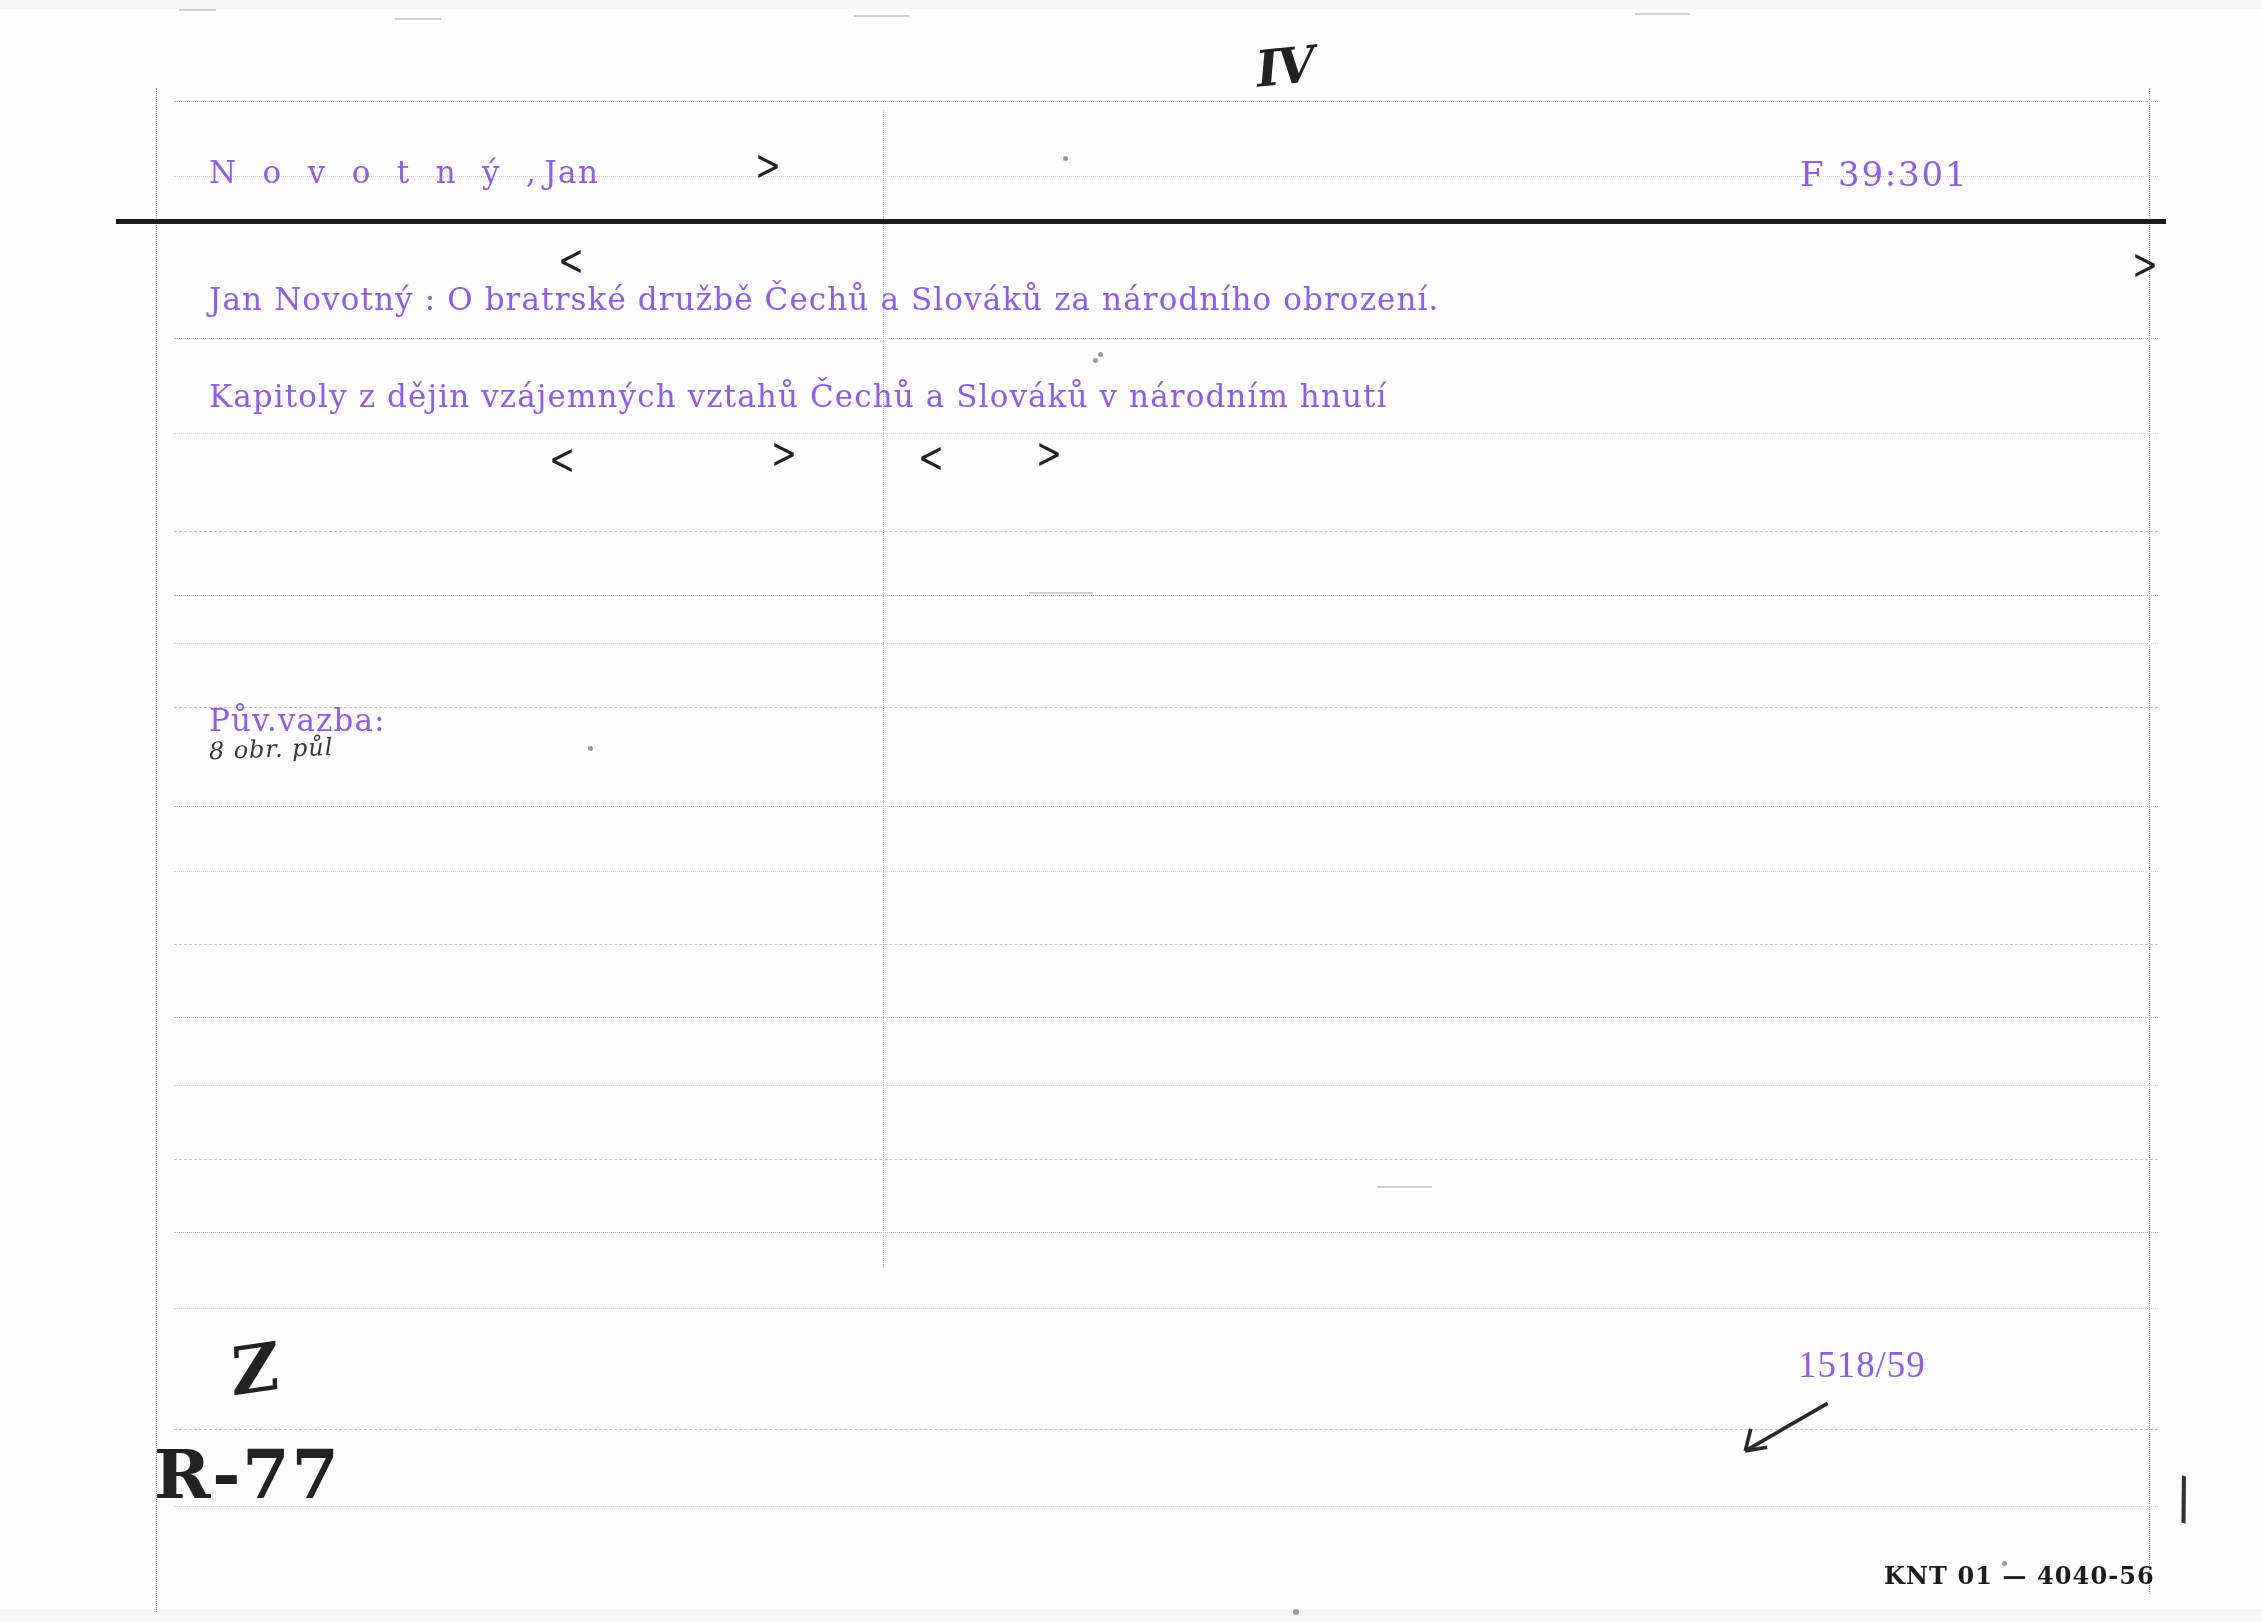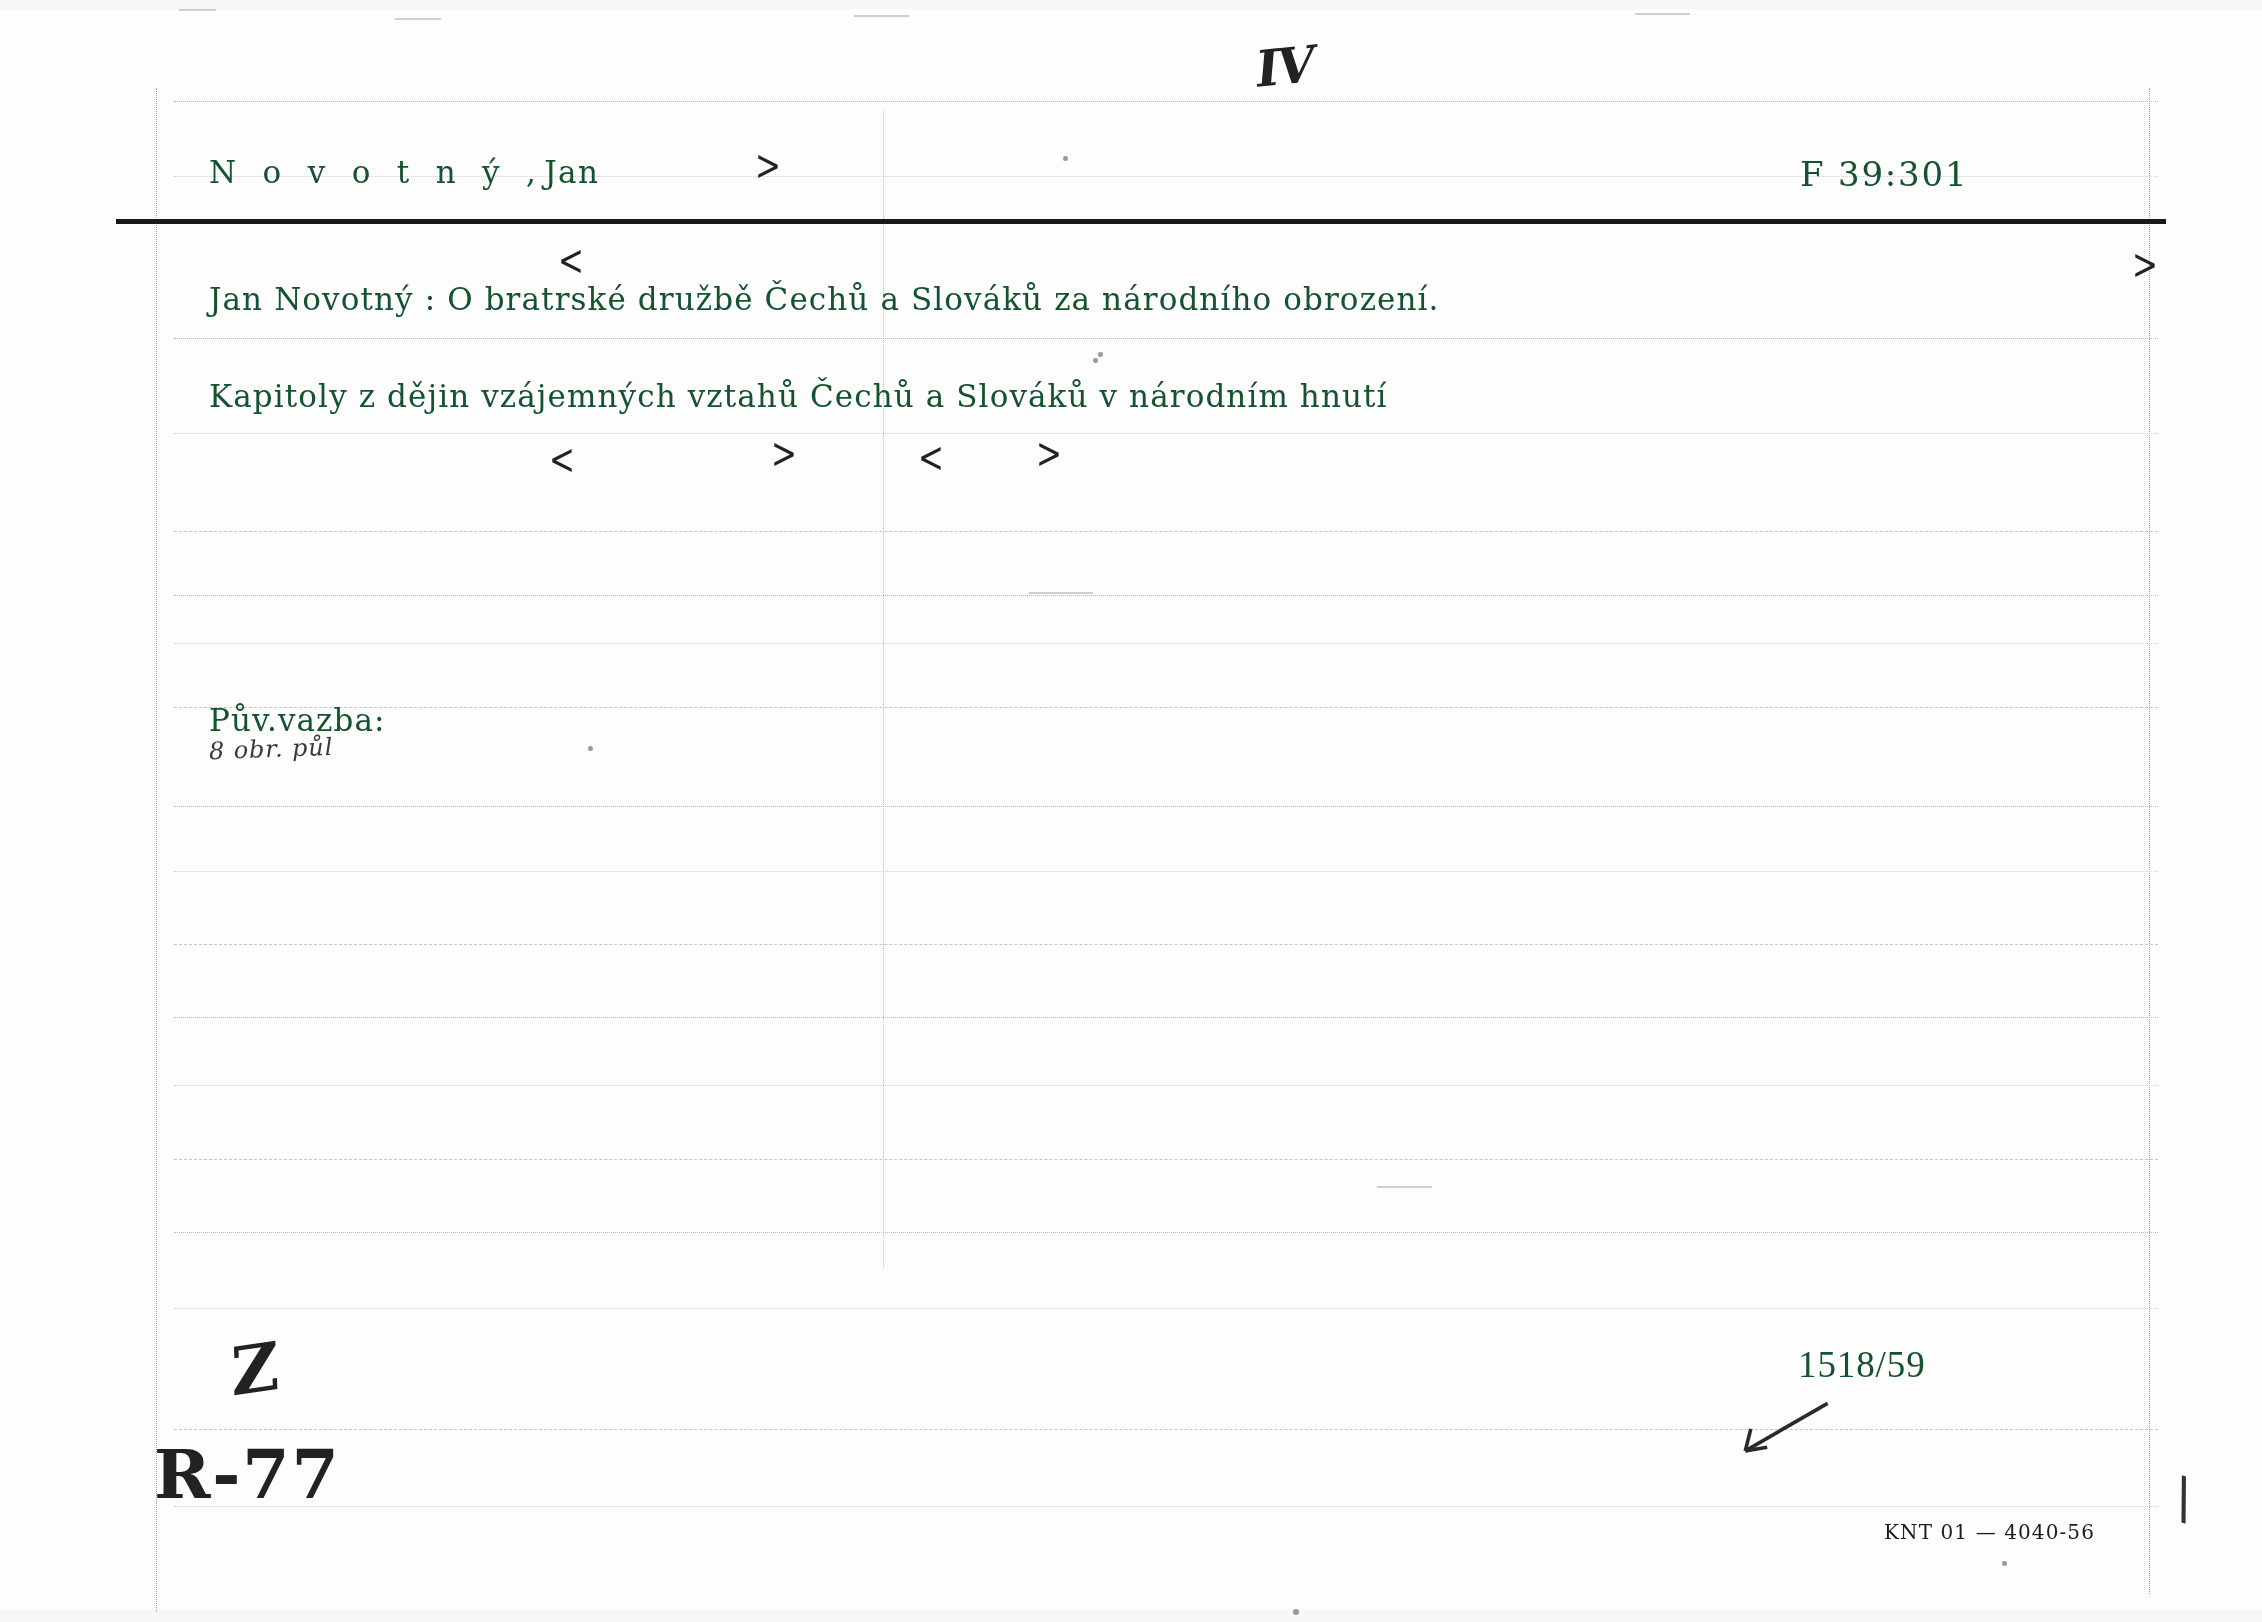--- a/index.html
+++ b/index.html
@@ -62,21 +62,21 @@
     border-left: 1.8px dotted #bdbdbd;
   }
   #vrule-left  { left: 156px; top: 88px; height: 1524px; border-left: 1.8px dotted #9e9e9e;}
   #vrule-mid   { left: 883px; top: 110px; height: 1157px; }
   #vrule-right { left: 2149px; top: 88px; height: 1506px; border-left: 1.8px dotted #9e9e9e;}
 
   
   .typed {
     position: absolute;
     font-family: "DejaVu Serif", serif;
-    color: #14532d;
+    color: #8b5cf6;
     white-space: pre;
     letter-spacing: 0.5px;
   }
 
   #author-name {
     left: 209px;
     top: 154px;
     font-size: 31px;
     letter-spacing: 8.3px;
   }
@@ -169,25 +169,26 @@
     position: absolute;
     left: 1736px;
     top: 1396px;
     width: 110px;
     height: 64px;
   }
 
   #form-code {
     position: absolute;
     left: 1884px;
-    top: 1520px;
-    font-size: 20px;
+    top: 1561px;
+    font-size: 24px;
     font-family: "DejaVu Serif", serif;
     letter-spacing: 1.1px;
     color: #1c1c1c;
+    font-weight: bold;
   }
 
   
   .caret {
     position: absolute;
     font-family: "DejaVu Serif", serif;
     font-size: 31px;
     color: #222;
     transform: scaleY(1.4);
   }

